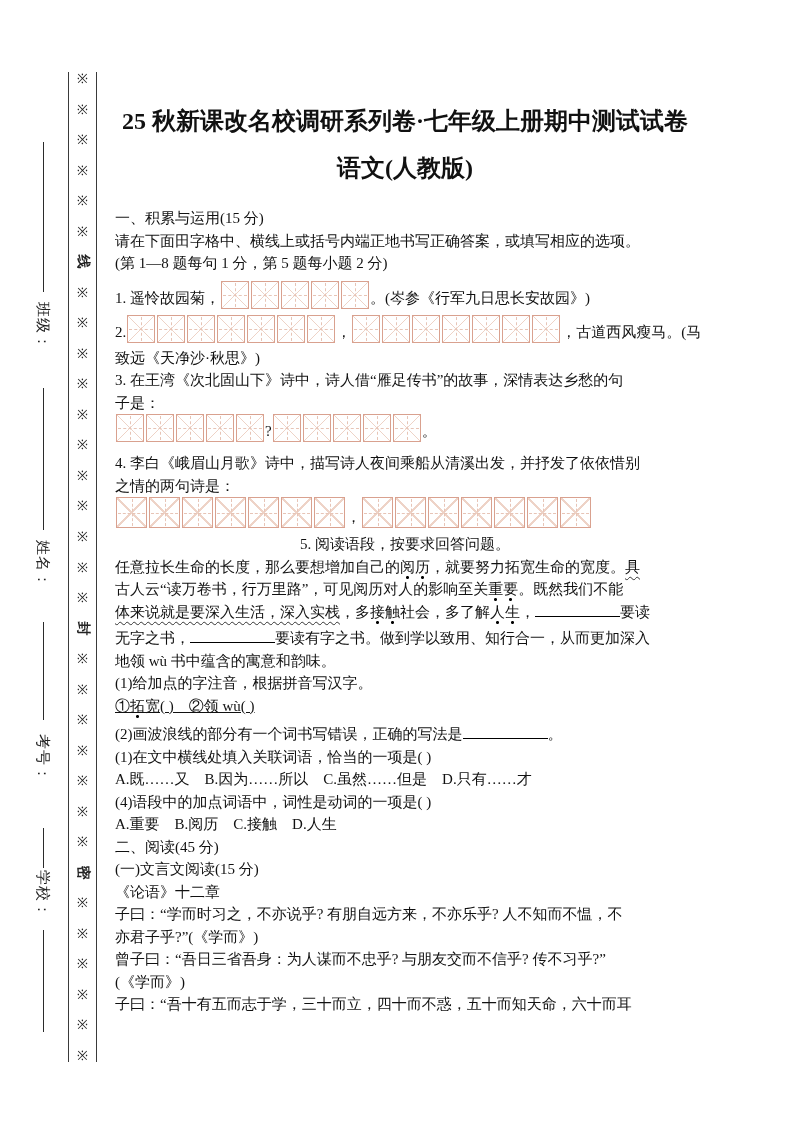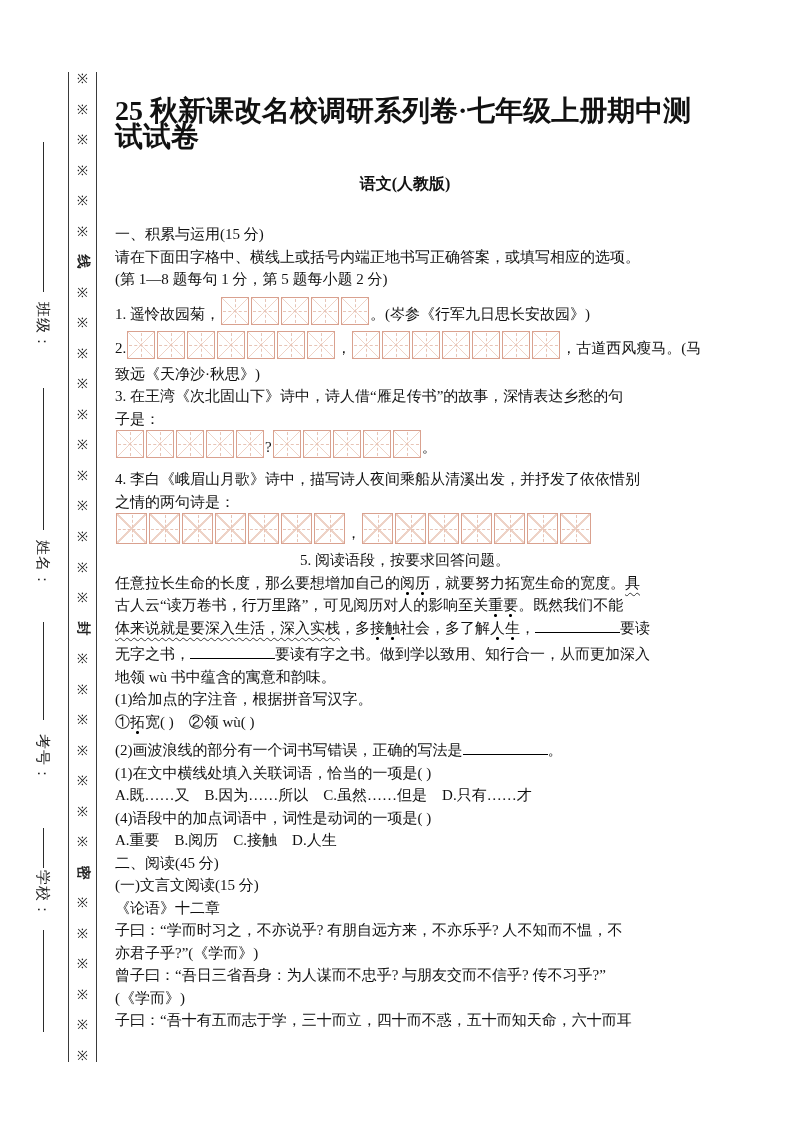--- a/index.html
+++ b/index.html
@@ -17,22 +17,22 @@
   .fl-b{top:388px;height:142px;}
   .fl-c{top:622px;height:98px;}
   .fl-d{top:828px;height:40px;}
   .fl-e{top:930px;height:102px;}
   .field-label{position:absolute;left:52px;font-size:15px;white-space:nowrap;
                transform:rotate(90deg);transform-origin:left top;color:#222;letter-spacing:1px;}
   .pos-banji{top:302px;} .pos-xingming{top:540px;} .pos-kaohao{top:734px;} .pos-xuexiao{top:870px;}
 
   
   .content{position:absolute;left:115px;top:96px;width:580px;font-size:15px;line-height:22.5px;}
-  .doc-title{font-size:28px;font-weight:bold;margin-top:2px;line-height:26px;}
-  .doc-subtitle{font-size:16px;font-weight:bold;text-align:center;margin-top:21px;line-height:26px;}
+  .doc-title{font-size:24px;font-weight:bold;text-align:center;margin-top:12px;line-height:26px;}
+  .doc-subtitle{font-size:24px;font-weight:bold;text-align:center;margin-top:21px;line-height:26px;}
   .line{white-space:nowrap;}
   .line.center{}
   .line.boxrow{display:flex;align-items:flex-end;}
   .line.boxrow > span[data-name="text-run"]{padding-bottom:3px;line-height:15px;}
   .boxes{display:inline-flex;gap:2px;margin:0 1px;vertical-align:bottom;}
   .gbox{display:inline-block;width:28px;height:28px;box-sizing:border-box;position:relative;
         border:1px solid #d9a18f;background:
         linear-gradient(45deg,transparent 48.2%,#eed3c7 48.2%,#eed3c7 51.8%,transparent 51.8%),
         linear-gradient(135deg,transparent 48.2%,#eed3c7 48.2%,#eed3c7 51.8%,transparent 51.8%);}
   .gbox::before{content:"";position:absolute;left:1px;right:1px;top:50%;border-top:1px dashed #e7c4b6;}
@@ -181,21 +181,21 @@
           <span class="gbox lg" data-name="tianzige-box"></span>
         </span>
       </div>
       <div class="line" data-name="question-5" style="margin-top: 5px; text-align: center;"><span data-name="text-run">5. 阅读语段，按要求回答问题。</span></div>
       <div class="line" data-name="passage-line-2"><span data-name="text-run">任意拉长生命的长度，那么要想增加自己的</span><span class="dots" data-name="emphasis-dotted-text">阅历</span><span data-name="text-run">，就要努力拓宽生命的宽度。</span><span class="wavy" data-name="wavy-underlined-text">具</span></div>
       <div class="line" data-name="passage-line-1"><span data-name="text-run">古人云“读万卷书，行万里路”，可见阅历对人的影响至关</span><span class="dots" data-name="emphasis-dotted-text">重要</span><span data-name="text-run">。既然我们不能</span></div>
       <div class="line" data-name="passage-line-3" style="padding-bottom: 4px;"><span class="wavy" data-name="wavy-underlined-text">体来说就是要深入生活，深入实栈</span><span data-name="text-run">，多</span><span class="dots" data-name="emphasis-dotted-text">接触</span><span data-name="text-run">社会，多了解</span><span class="dots" data-name="emphasis-dotted-text">人生</span><span data-name="text-run">，</span><span class="blank" data-name="answer-blank" style="width: 85px;"></span><span data-name="text-run">要读</span></div>
       <div class="line" data-name="passage-line-4"><span data-name="text-run">无字之书，</span><span class="blank" data-name="answer-blank" style="width: 85px;"></span><span data-name="text-run">要读有字之书。做到学以致用、知行合一，从而更加深入</span></div>
       <div class="line" data-name="passage-line-5"><span data-name="text-run">地领 wù 书中蕴含的寓意和韵味。</span></div>
       <div class="line" data-name="question-5-1"><span data-name="text-run">(1)给加点的字注音，根据拼音写汉字。</span></div>
-      <div class="line" data-name="question-5-1-items" style="padding-bottom: 6px;"><span data-name="text-run">①</span><span class="dots" data-name="emphasis-dotted-text">拓</span><span data-name="text-run">宽( )　②领 wù( )</span></div>
+      <div class="line" data-name="question-5-1-items" style="padding-bottom: 6px; text-decoration: underline;"><span data-name="text-run">①</span><span class="dots" data-name="emphasis-dotted-text">拓</span><span data-name="text-run">宽( )　②领 wù( )</span></div>
       <div class="line" data-name="question-5-2"><span data-name="text-run">(2)画波浪线的部分有一个词书写错误，正确的写法是</span><span class="blank" data-name="answer-blank" style="width: 85px;"></span><span data-name="text-run">。</span></div>
       <div class="line" data-name="question-5-3"><span data-name="text-run">(1)在文中横线处填入关联词语，恰当的一项是( )</span></div>
       <div class="line" data-name="question-5-3-options"><span data-name="text-run">A.既……又　B.因为……所以　C.虽然……但是　D.只有……才</span></div>
       <div class="line" data-name="question-5-4"><span data-name="text-run">(4)语段中的加点词语中，词性是动词的一项是( )</span></div>
       <div class="line" data-name="question-5-4-options"><span data-name="text-run">A.重要　B.阅历　C.接触　D.人生</span></div>
       <div class="line" data-name="section-2-heading"><span data-name="text-run">二、阅读(45 分)</span></div>
       <div class="line" data-name="section-2-part-1"><span data-name="text-run">(一)文言文阅读(15 分)</span></div>
       <div class="line center" data-name="reading-title"><span data-name="text-run">《论语》十二章</span></div>
       <div class="line" data-name="reading-line-1"><span data-name="text-run">子曰：“学而时习之，不亦说乎? 有朋自远方来，不亦乐乎? 人不知而不愠，不</span></div>
       <div class="line" data-name="reading-line-2"><span data-name="text-run">亦君子乎?”(《学而》)</span></div>

